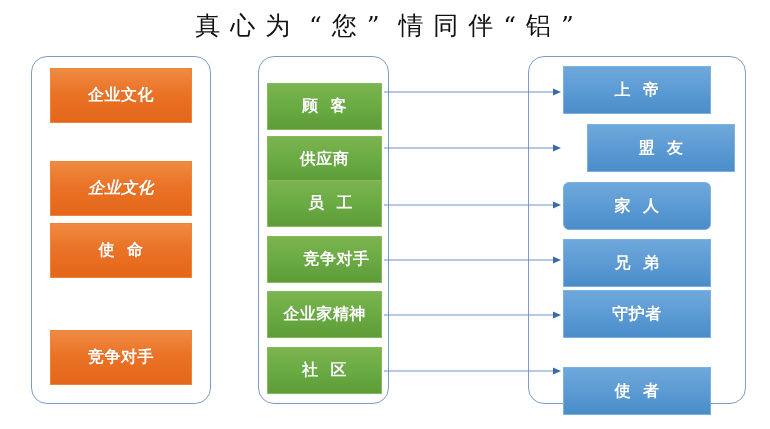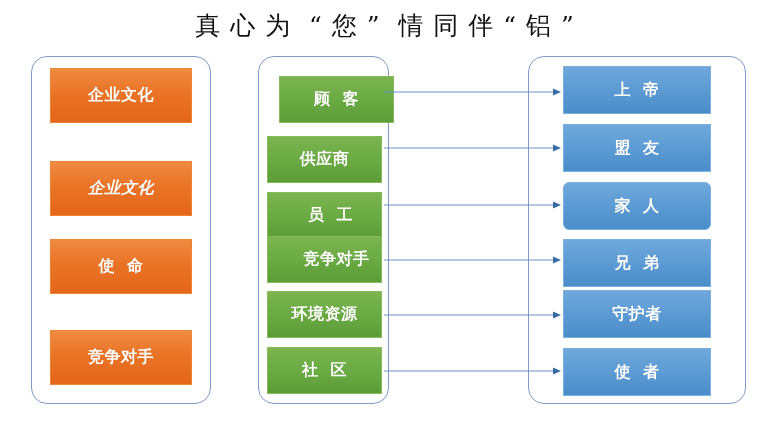--- a/index.html
+++ b/index.html
@@ -104,38 +104,38 @@
 </head>
 <body>
 
 <div id="title-bar">
   <div id="title-text">真 心 为  “ 您 ”  情 同 伴 “ 铝 ”</div>
 </div>
 
 <div class="panel" id="panel-left"></div>
 <div class="box box-orange" style="top:68px;">企业文化</div>
 <div class="box box-orange" style="top:161px;font-style:italic;">企业文化</div>
-<div class="box box-orange" style="top:239px;">使  命</div>
+<div class="box box-orange" style="top:223px;">使  命</div>
 <div class="box box-orange" style="top:330px;">竞争对手</div>
 
 <div class="panel" id="panel-middle"></div>
-<div class="box box-green" style="top:76px;margin-left:12px;">顾  客</div>
+<div class="box box-green" style="top:83px;">顾  客</div>
 <div class="box box-green" style="top:136px;">供应商</div>
-<div class="box box-green" style="top:192px;padding-left:12px;">员  工</div>
+<div class="box box-green" style="top:180px;padding-left:12px;">员  工</div>
 <div class="box box-green" style="top:236px;padding-left:24px;">竞争对手</div>
-<div class="box box-green" style="top:291px;">环境资源</div>
+<div class="box box-green" style="top:291px;">企业家精神</div>
 <div class="box box-green" style="top:347px;">社  区</div>
 
 <div class="panel" id="panel-right"></div>
 <div class="box box-blue" style="top:66px;">上  帝</div>
-<div class="box box-blue" style="top:124px;">盟  友</div>
+<div class="box box-blue" style="top:124px;margin-left:24px;">盟  友</div>
 <div class="box box-blue" style="top:182px;border-radius:6px;">家  人</div>
 <div class="box box-blue" style="top:239px;">兄  弟</div>
 <div class="box box-blue" style="top:290px;">守护者</div>
-<div class="box box-blue" style="top:348px;">使  者</div>
+<div class="box box-blue" style="top:367px;">使  者</div>
 
 <svg id="connectors" viewBox="0 0 770 429">
     <g>
       <line x1="384" y1="92" x2="554" y2="92" class="conn-line" stroke="#6c91c8"></line>
       <polygon points="561,92 553,88.4 553,95.6" class="conn-head"></polygon>
     </g>
     <g>
       <line x1="384" y1="148" x2="554" y2="148" class="conn-line" stroke="#6c91c8"></line>
       <polygon points="561,148 553,144.4 553,151.6" class="conn-head"></polygon>
     </g>

